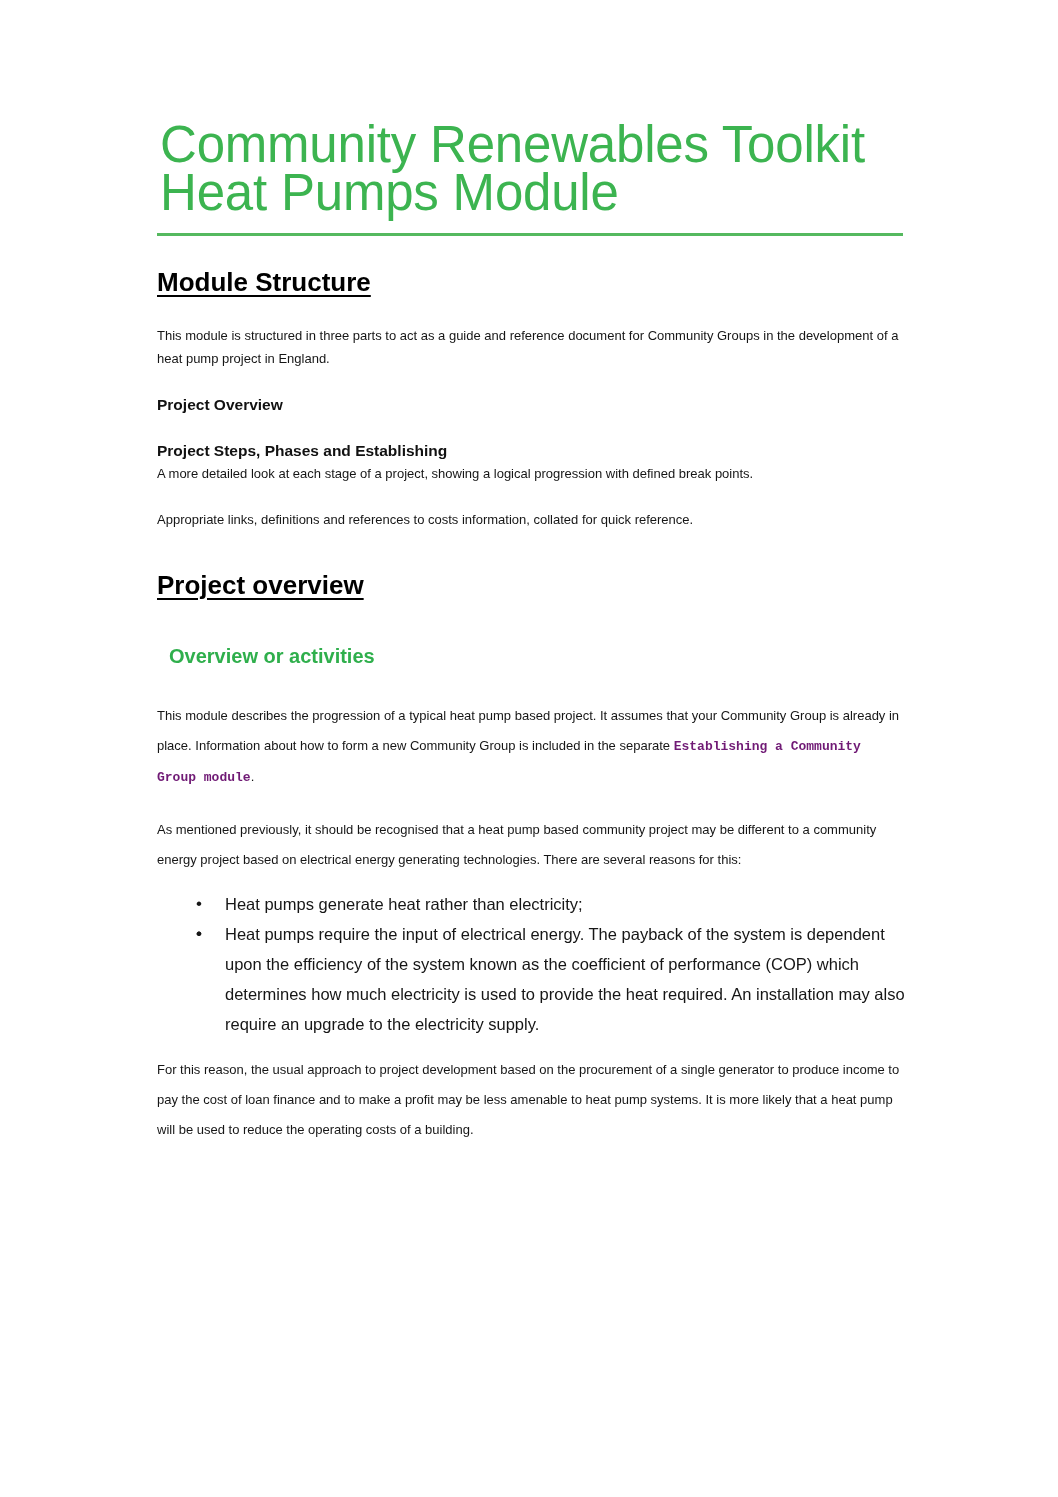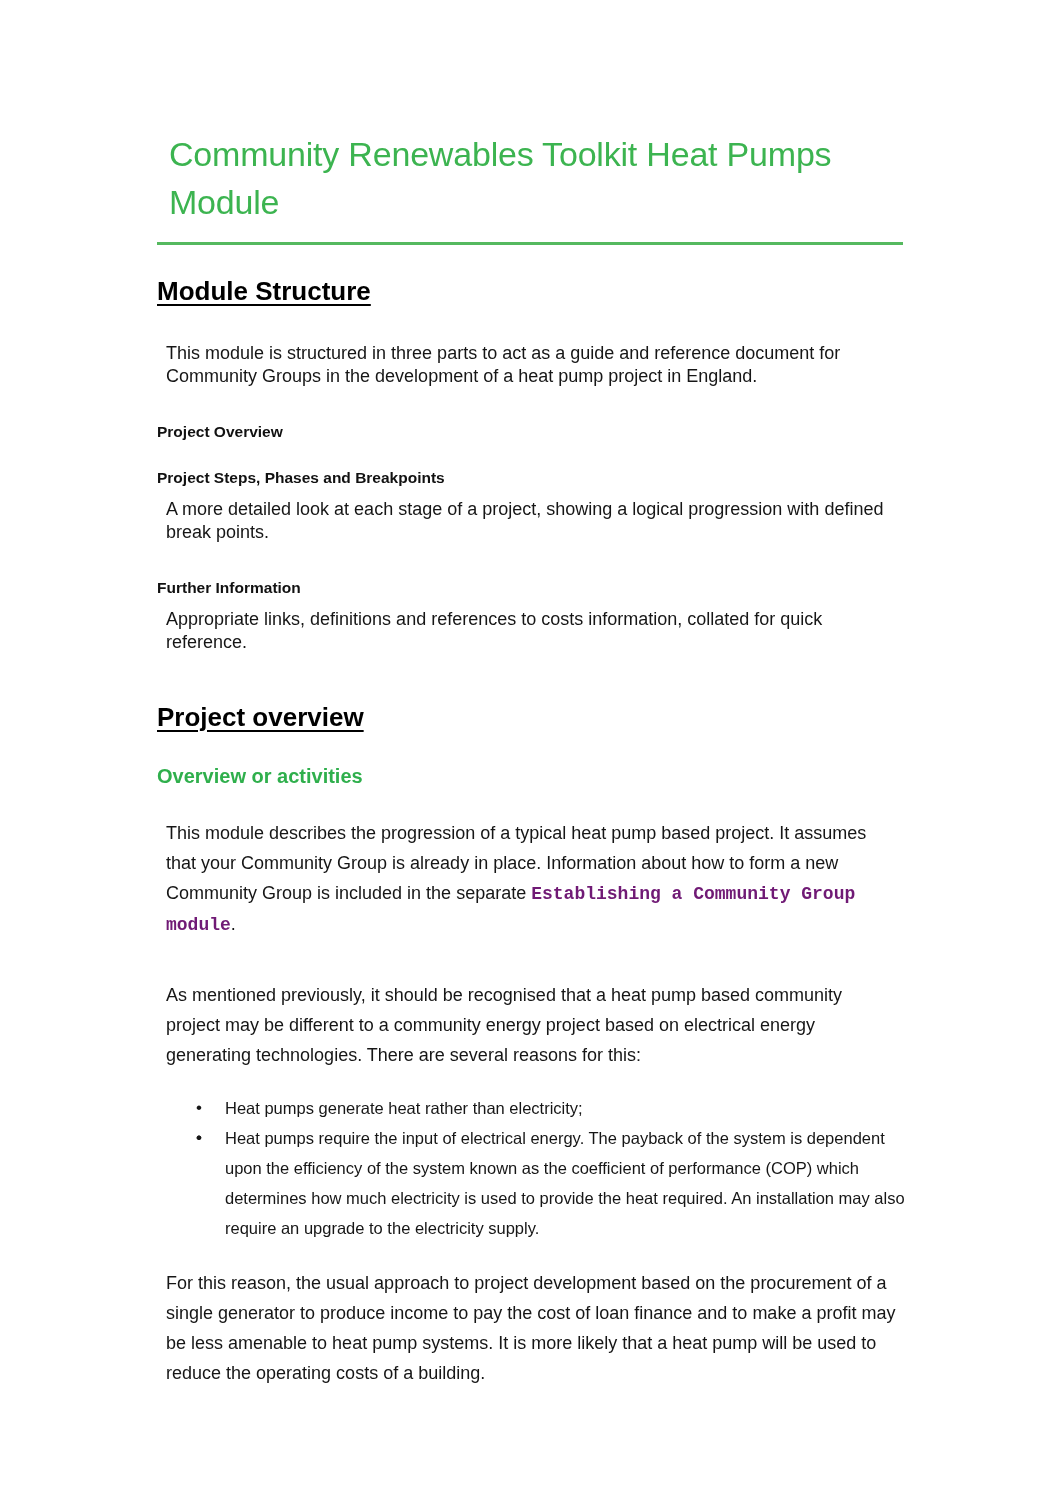--- a/index.html
+++ b/index.html
@@ -27,26 +27,26 @@
   .content {
     position: absolute;
     left: 157px;
     top: 0;
     width: 748px;
   }
 
   
   .doc-title {
     font-family: "Liberation Sans", "DejaVu Sans", sans-serif;
-    font-size: 34px;
+    font-size: 51px;
     line-height: 48px;
     font-weight: 400;
     color: #3CB450;
     letter-spacing: -0.2px;
-    margin: 12px;
+    margin: 3px;
     padding-top: 118px;
   }
 
   .title-rule {
     height: 0;
     border: none;
     border-top: 3px solid #55B95F;
     margin: 16px 0 0 0;
     width: 746px;
   }
@@ -63,31 +63,31 @@
     text-decoration-thickness: 2px;
     margin: 0;
   }
 
   .h2-green {
     font-family: "Liberation Sans", "DejaVu Sans", sans-serif;
     font-size: 20px;
     line-height: 26px;
     font-weight: 700;
     color: #2FAF4C;
-    margin: 0;
+    margin: 12px;
   }
 
   
   .body-text {
     font-family: "Liberation Sans", "DejaVu Sans", sans-serif;
-    font-size: 18px;
+    font-size: 13px;
     line-height: 23px;
     font-weight: 400;
     color: #161616;
-    margin: 9px;
+    margin: 0;
   }
 
   .body-text.loose {
     line-height: 30px;
   }
 
   .run-in-head {
     font-family: "Liberation Sans", "DejaVu Sans", sans-serif;
     font-size: 15.5px;
     line-height: 23px;
@@ -156,26 +156,25 @@
     <div class="gap-h1-to-body"></div>
 
     <p class="body-text">This module is structured in three parts to act as a guide and reference document for Community Groups in the development of a heat pump project in England.</p>
 
     <div class="gap-block"></div>
 
     <h3 class="run-in-head">Project Overview</h3>
 
     <div class="gap-block"></div>
 
-    <h3 class="run-in-head">Project Steps, Phases and Breakpoints</h3>
+    <h3 class="run-in-head">Project Steps, Phases and Establishing</h3>
     <p class="body-text">A more detailed look at each stage of a project, showing a logical progression with defined break points.</p>
 
     <div class="gap-block"></div>
 
-    <h3 class="run-in-head">Further Information</h3>
     <p class="body-text">Appropriate links, definitions and references to costs information, collated for quick reference.</p>
 
     <div class="gap-section"></div>
 
     <h2 class="h1-green">Project overview</h2>
 
     <div class="gap-h1b-to-h2"></div>
 
     <h3 class="h2-green">Overview or activities</h3>
 

